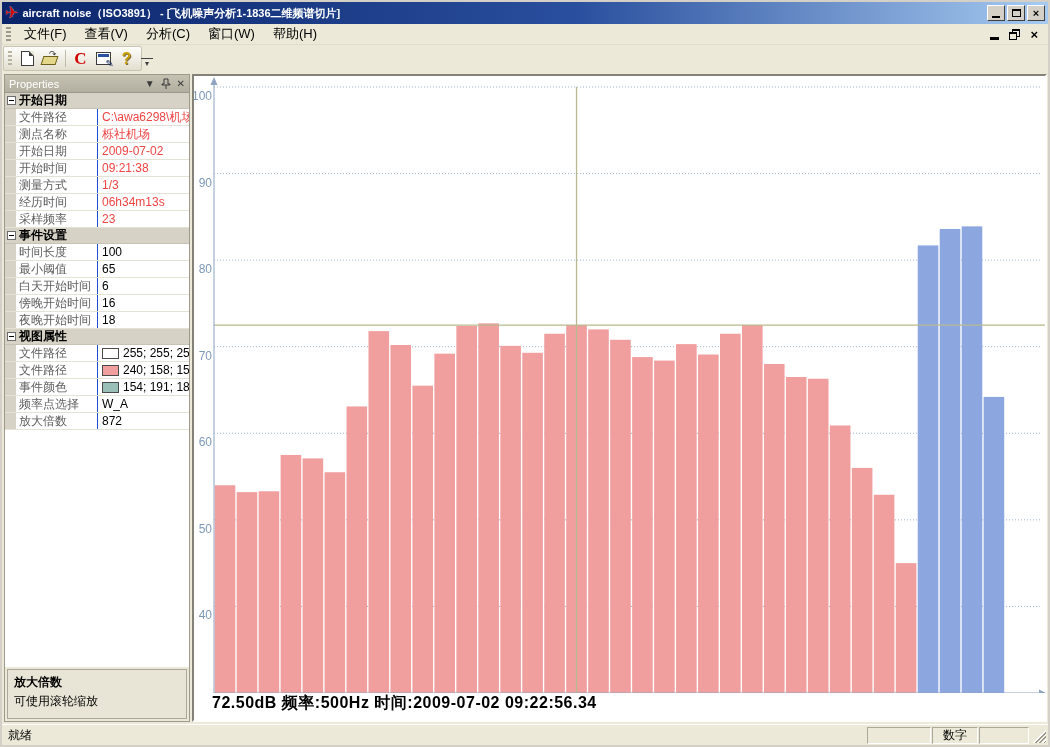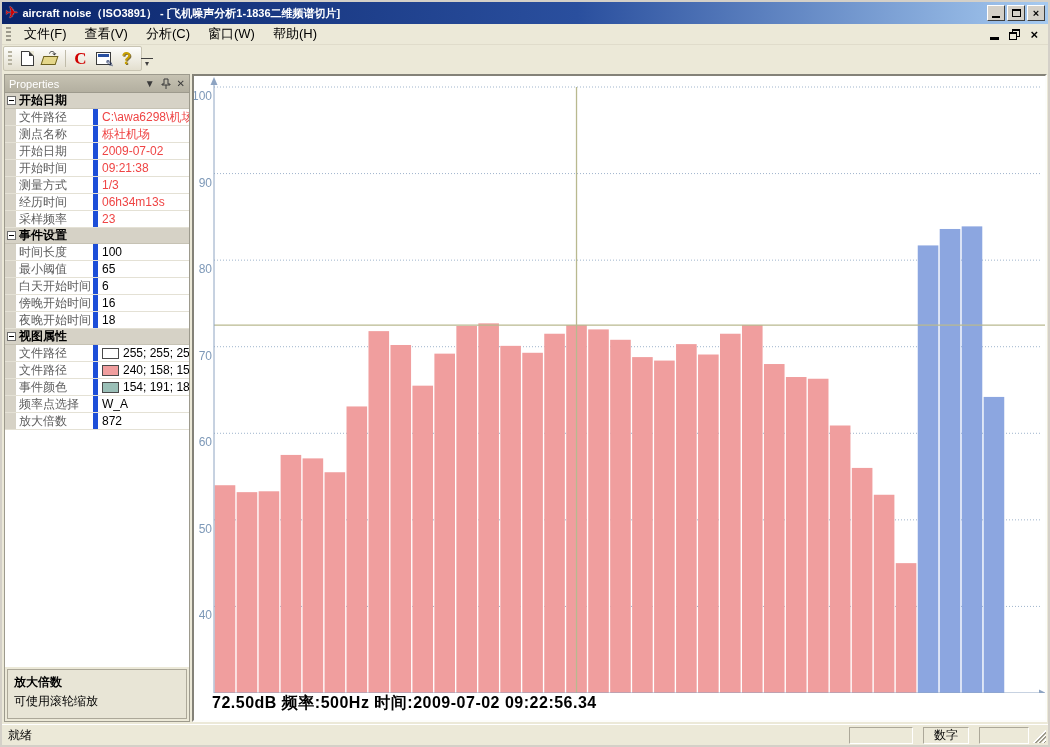--- a/index.html
+++ b/index.html
@@ -49,38 +49,38 @@
 
   
   .props { width:186px; flex:0 0 auto; display:flex; flex-direction:column; border:1px solid #9d9a8d; background:#ece9d8; }
   .props-header { height:17px; background:linear-gradient(to bottom,#c6c2b2,#b3afa0); color:#fff; font-size:11px; display:flex; align-items:center; padding:0 4px; flex:0 0 auto; }
   .props-header .ph-title { flex:1; }
   .ph-btn { color:#3a3a3a; font-size:10px; margin-left:6px; line-height:10px; }
   .pin-svg, .x-svg, .chev-svg { display:block; }
   .grid { flex:1 1 auto; background:#fff; overflow:hidden; border-top:1px solid #9d9a8d; position:relative; font-size:12px; }
   .grid-row { display:flex; height:17px; line-height:16px; border-bottom:1px solid #e4e1d5; }
   .grid-row .indent { width:11px; background:#d6d2c6; border-right:1px solid #d6d2c6; flex:0 0 auto; }
-  .grid-row .glabel { width:82px; flex:0 0 auto; padding-left:3px; color:#5e5e5e; border-right:5px solid #1d4ed8; white-space:nowrap; overflow:hidden; }
+  .grid-row .glabel { width:82px; flex:0 0 auto; padding-left:3px; color:#5e5e5e; border-right:1px solid #1d4ed8; white-space:nowrap; overflow:hidden; }
   .grid-row .gvalue { flex:1; padding-left:4px; color:#000; white-space:nowrap; overflow:hidden; display:flex; align-items:center; }
   .grid-row.muted .gvalue { color:#ef4444; }
   .grid-section { display:flex; align-items:center; height:16px; background:#d6d2c6; border-bottom:1px solid #c6c2b4; font-weight:bold; font-size:12px; color:#000; }
   .minus-box { width:9px; height:9px; border:1px solid #6c6c6c; background:#fff; margin:0 3px 0 2px; position:relative; flex:0 0 auto; }
   .minus-box::after { content:""; position:absolute; left:1px; right:1px; top:3px; height:1px; background:#000; }
   .swatch { width:17px; height:11px; border:1px solid #4a4a4a; margin-right:4px; flex:0 0 auto; }
   .props-desc { flex:0 0 auto; margin:2px; border:1px solid #aca899; background:#e8e5d6; padding:4px 6px 8px 6px; font-size:12px; }
   .props-desc .dt { font-weight:bold; margin-bottom:2px; }
 
   
   .chartwin { flex:1 1 auto; background:#fff; border:2px solid; border-color:#848278 #fdfdfb #fdfdfb #848278; position:relative; overflow:hidden; }
   .readout { position:absolute; left:18px; top:617px; font-size:16px; font-weight:bold; color:#000; white-space:nowrap; letter-spacing:0.5px; }
 
   
   .statusbar { height:21px; flex:0 0 auto; background:#ece9d8; border-top:1px solid #fff; display:flex; align-items:center; font-size:12px; padding:1px 2px 1px 6px; }
   .sb-ready { flex:1; }
-  .sb-cell { height:17px; border:1px solid; border-color:#aca899 #fff #fff #aca899; margin-left:10px; display:flex; align-items:center; justify-content:center; padding:0 4px; }
+  .sb-cell { height:17px; border:1px solid; border-color:#aca899 #fff #fff #aca899; margin-left:1px; display:flex; align-items:center; justify-content:center; padding:0 4px; }
   .sb-grip { width:15px; height:15px; margin-left:2px; background:
      linear-gradient(135deg, transparent 0 56%, #fff 56% 62%, #9d9a8d 62% 68%, transparent 68% 70%,
        #fff 70% 76%, #9d9a8d 76% 82%, transparent 82% 84%, #fff 84% 90%, #9d9a8d 90% 96%, transparent 96%); }
 </style>
 </head>
 <body>
 
 <div class="window">
 
   <div class="titlebar">

